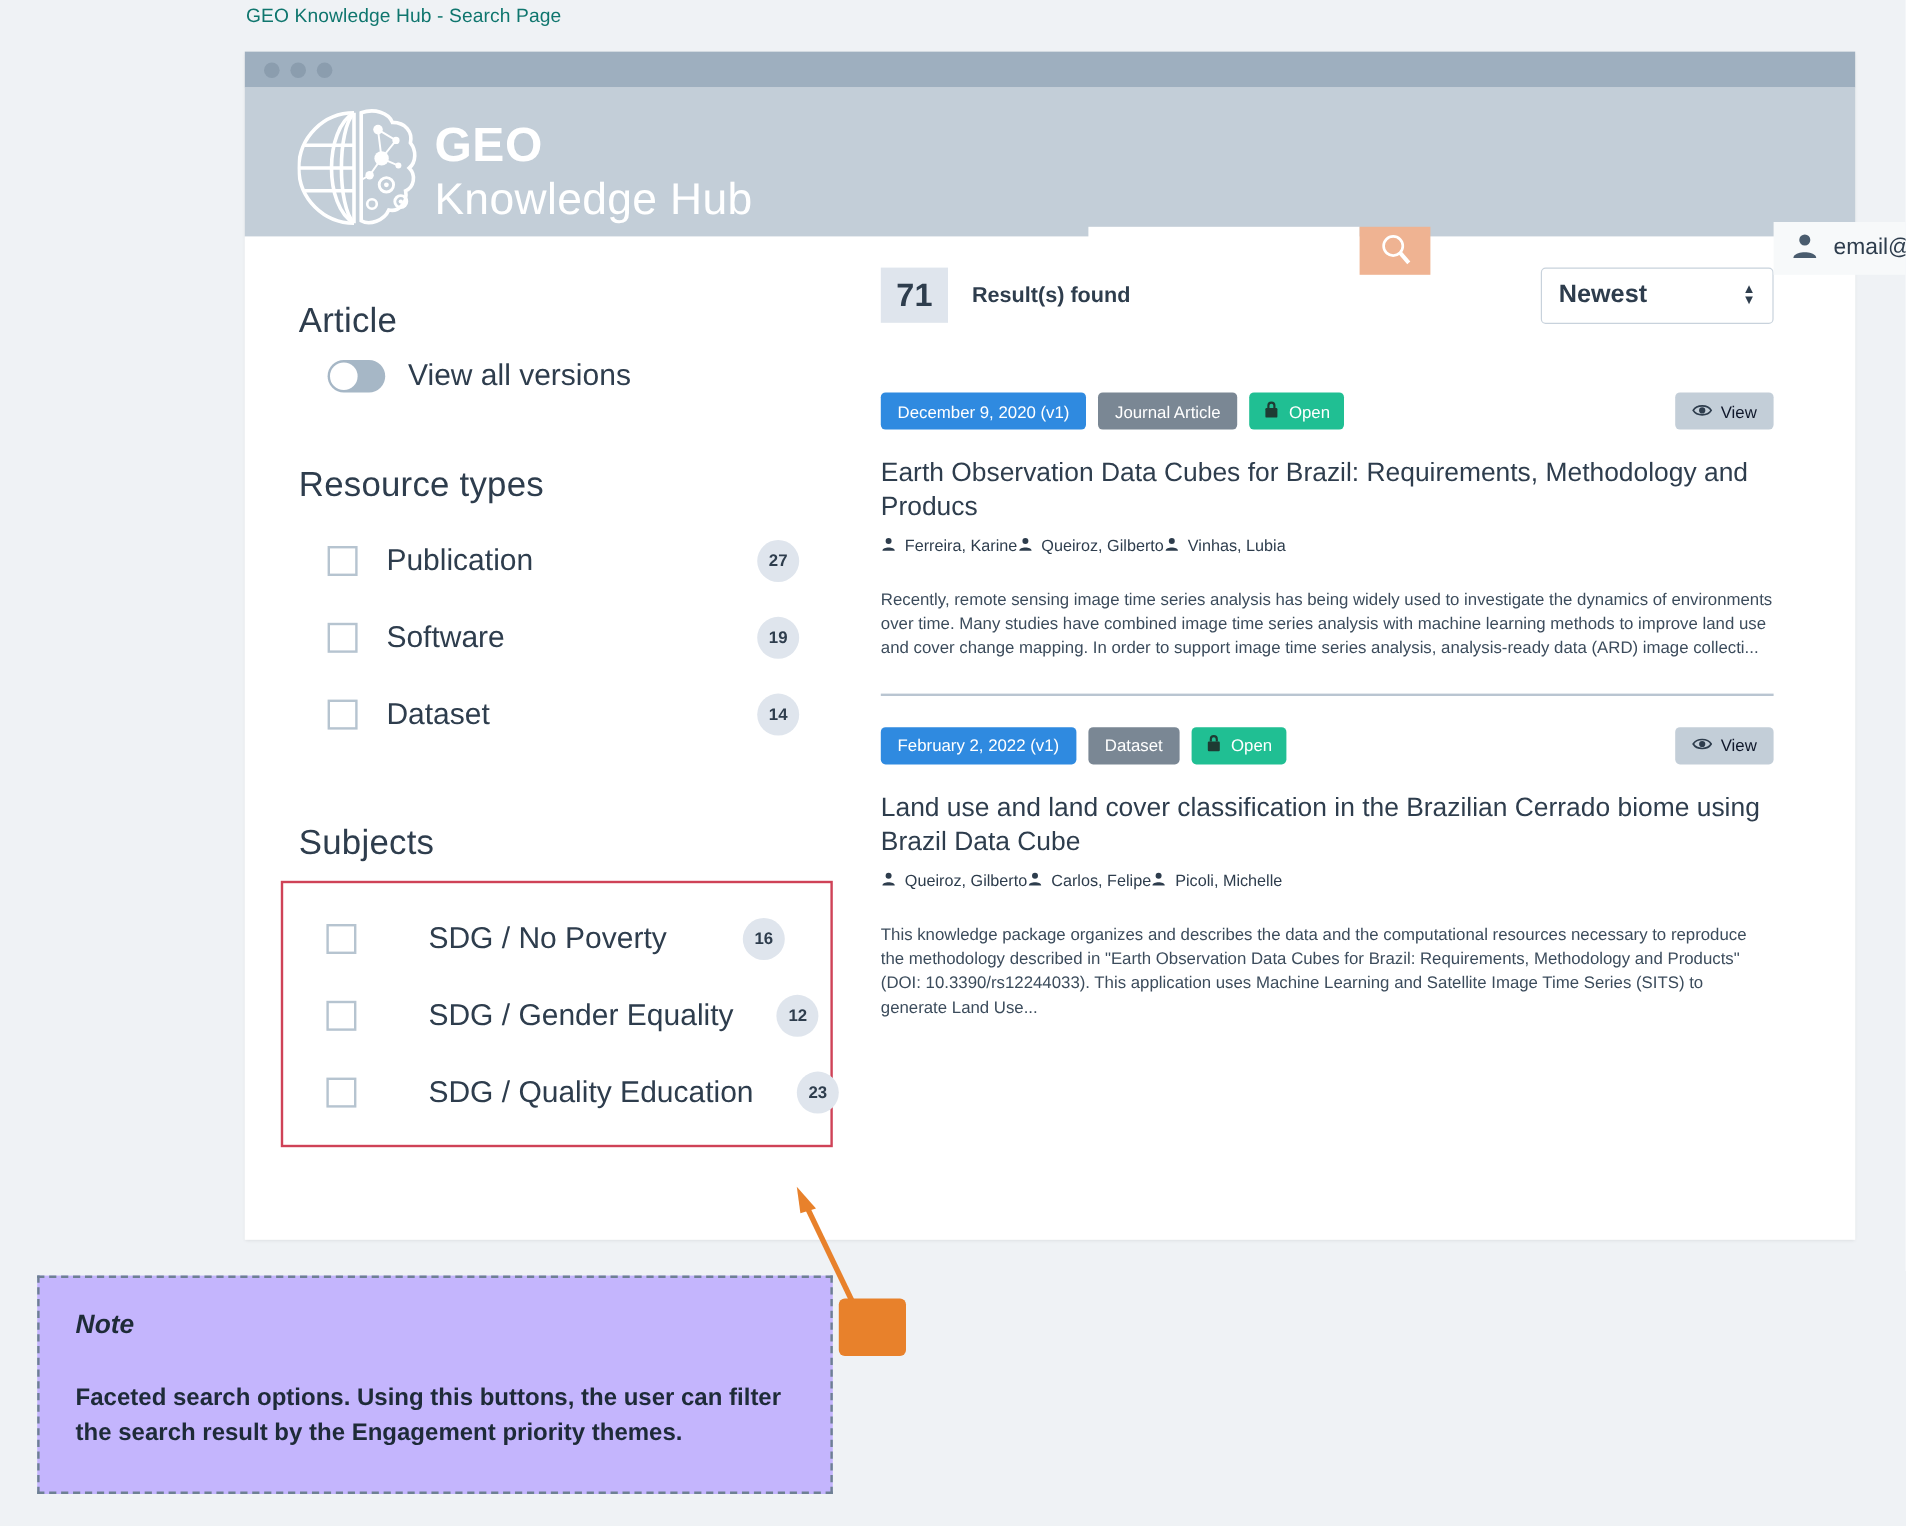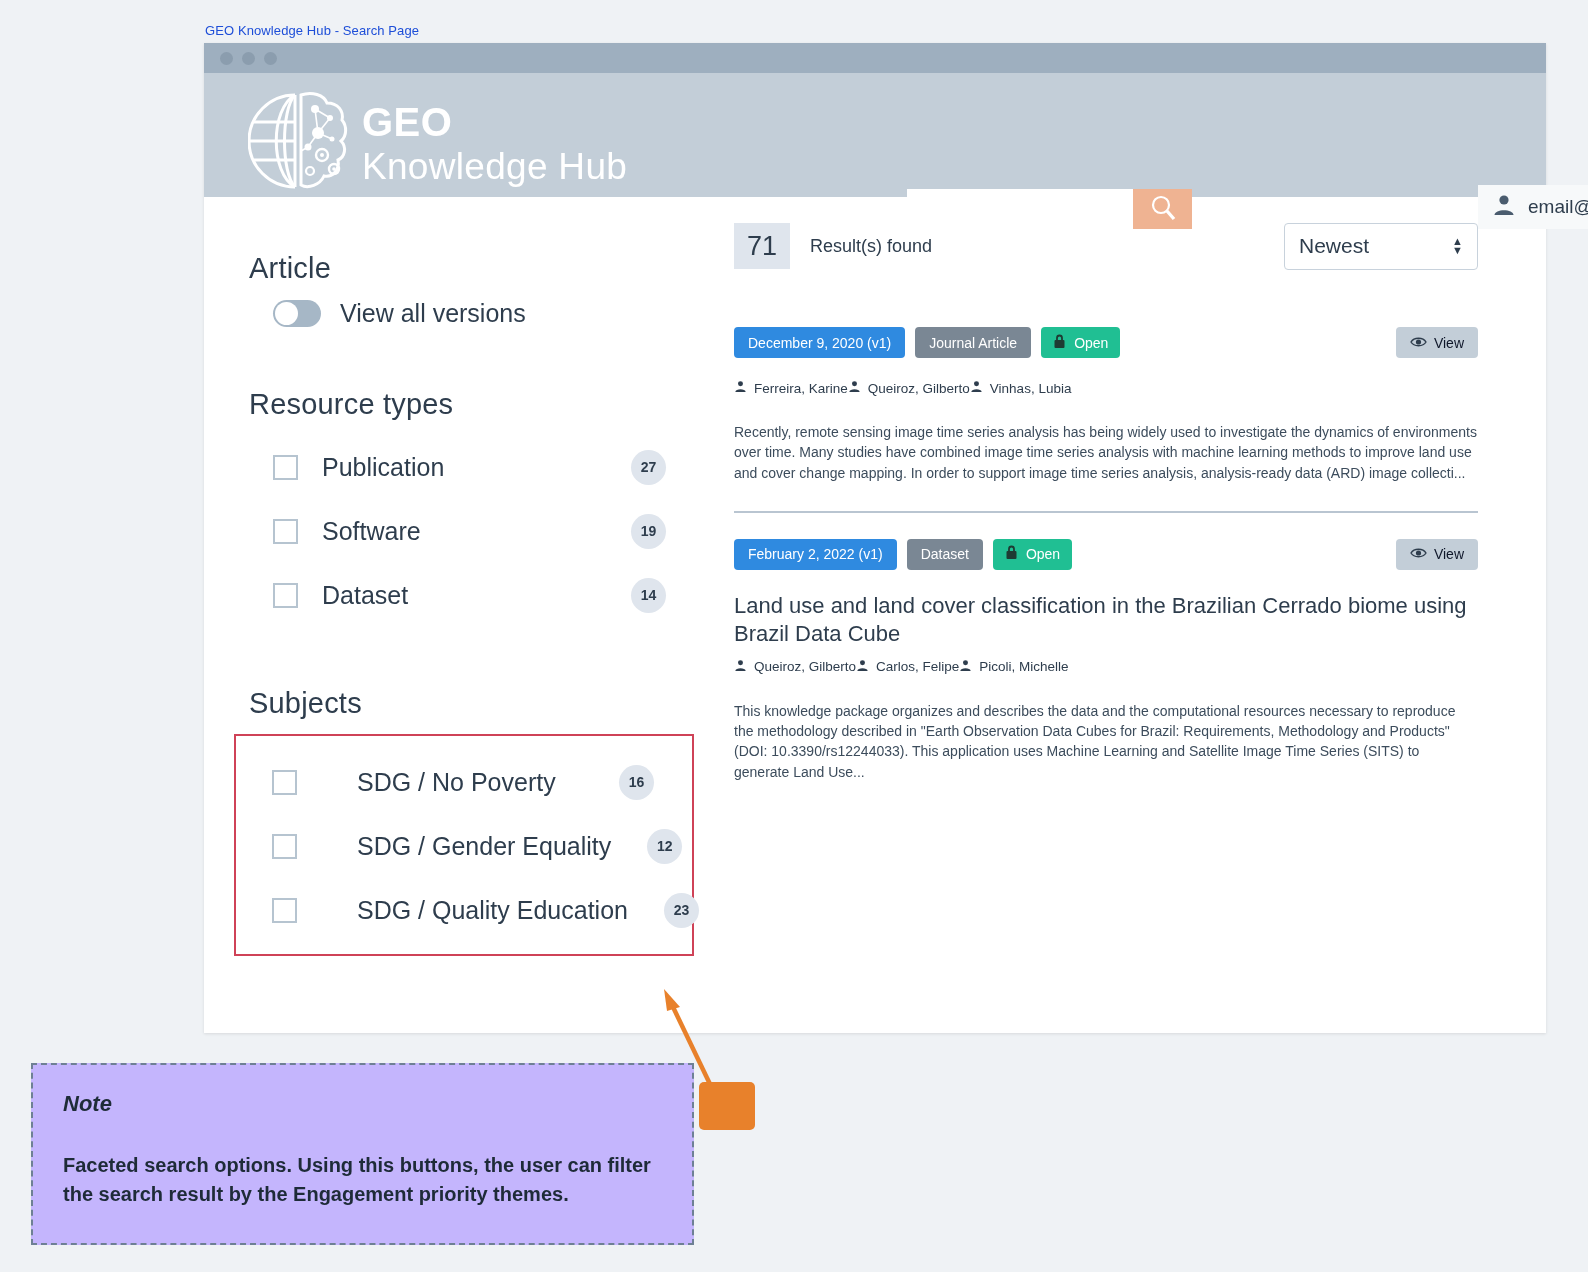--- a/index.html
+++ b/index.html
@@ -13,23 +13,23 @@
     font-family: "Liberation Sans", sans-serif;
     color: #2e3d4d;
     overflow: hidden;
     position: relative;
   }
 
   
   .window-caption {
     position: absolute;
     left: 205px;
-    top: 23px;
-    font-size: 13px;
-    color: #1d4ed8;
+    top: 5px;
+    font-size: 16px;
+    color: #0f766e;
     letter-spacing: 0.1px;
     white-space: nowrap;
   }
 
   
   .browser-window {
     position: absolute;
     left: 204px;
     top: 43px;
     width: 1342px;
@@ -240,20 +240,21 @@
   .results {
     flex: 1;
     padding: 26px 68px 0 30px;
     box-sizing: border-box;
   }
   .results-head {
     display: flex;
     align-items: center;
     height: 46px;
     margin-bottom: 58px;
+    font-weight: bold;
   }
   .count-box {
     width: 56px;
     height: 46px;
     background: #dfe5ed;
     display: flex;
     align-items: center;
     justify-content: center;
     font-size: 27px;
     color: #2e3d4d;
@@ -566,20 +567,21 @@
           <span class="view-btn">
             <span>
               <svg width="17" height="12" viewBox="0 0 17 12" fill="none" stroke="#2e3d4d" stroke-width="1.4">
                 <path d="M1 6 C4 1 13 1 16 6 C13 11 4 11 1 6 Z"></path>
                 <circle cx="8.5" cy="6" r="2.6" fill="#2e3d4d" stroke="none"></circle>
               </svg>
             </span>
             <span>View</span>
           </span>
         </div>
+        <h3 class="result-title">Earth Observation Data Cubes for Brazil: Requirements, Methodology and Producs</h3>
         <div class="authors">
           <span class="author">
             <span>
               <svg width="13" height="13" viewBox="0 0 24 24" fill="#2e3d4d">
                   <circle cx="12" cy="7" r="4.6"></circle>
                   <path d="M2.5 22 C2.5 15.5 21.5 15.5 21.5 22 Z"></path>
                 </svg>
             </span>
             <span>Ferreira, Karine</span>
           </span>

